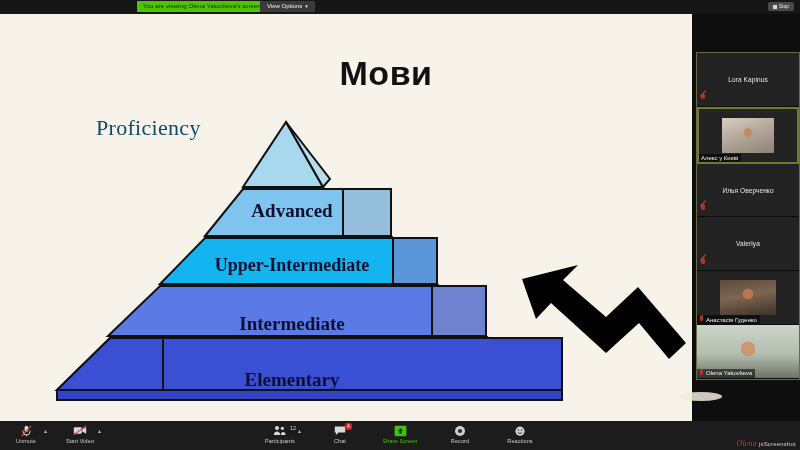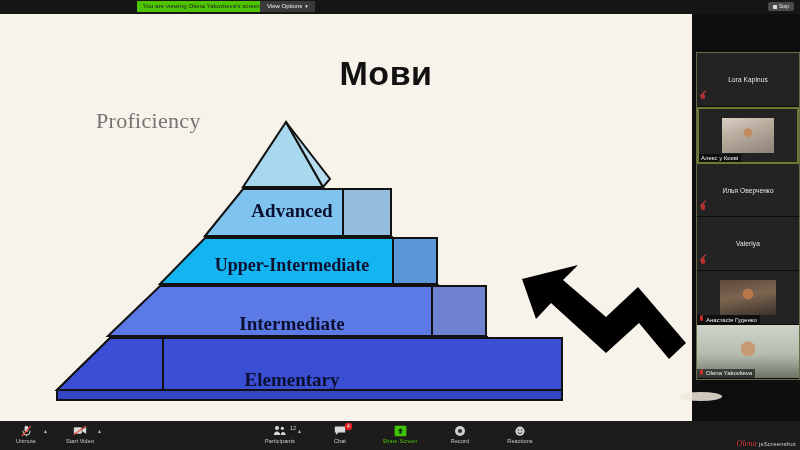--- a/index.html
+++ b/index.html
@@ -39,23 +39,23 @@
     position:absolute; top:14px; left:0; width:692px; height:407px;
     background:#f7f3ea; overflow:hidden;
   }
   .slide-title {
     position:absolute; top:40px; left:0; width:692px;
     text-align:center; font-size:34px; font-weight:bold; color:#111;
     letter-spacing:.5px;
   }
   .slide-title-inner { display:inline-block; transform:translateX(40px); }
   .proficiency {
-    position:absolute; top:94px; left:96px;
+    position:absolute; top:101px; left:96px;
     font-family:"Liberation Serif", serif;
-    font-size:22px; color:#737373; letter-spacing:.3px;
+    font-size:22px; color:#0c4a6e; letter-spacing:.3px;
   }
   .pyramid-svg { position:absolute; top:0; left:0; }
   .pyr-label {
     font-family:"Liberation Serif", serif;
     font-weight:bold; fill:#0c1030; text-anchor:middle;
   }
 
   
   .strip {
     position:absolute; top:52px; right:0; width:104px; height:328px;

